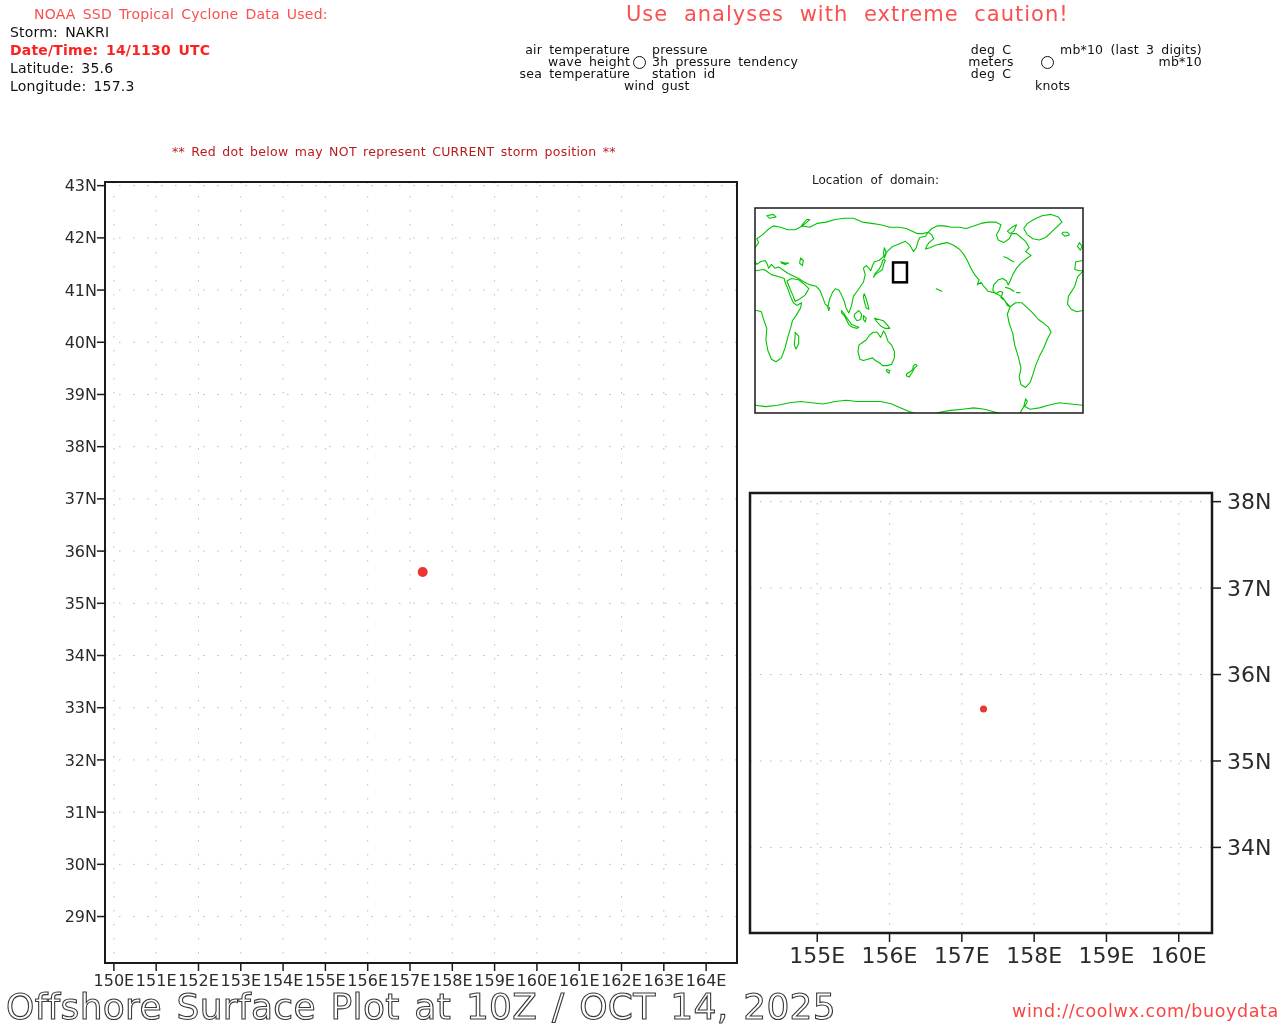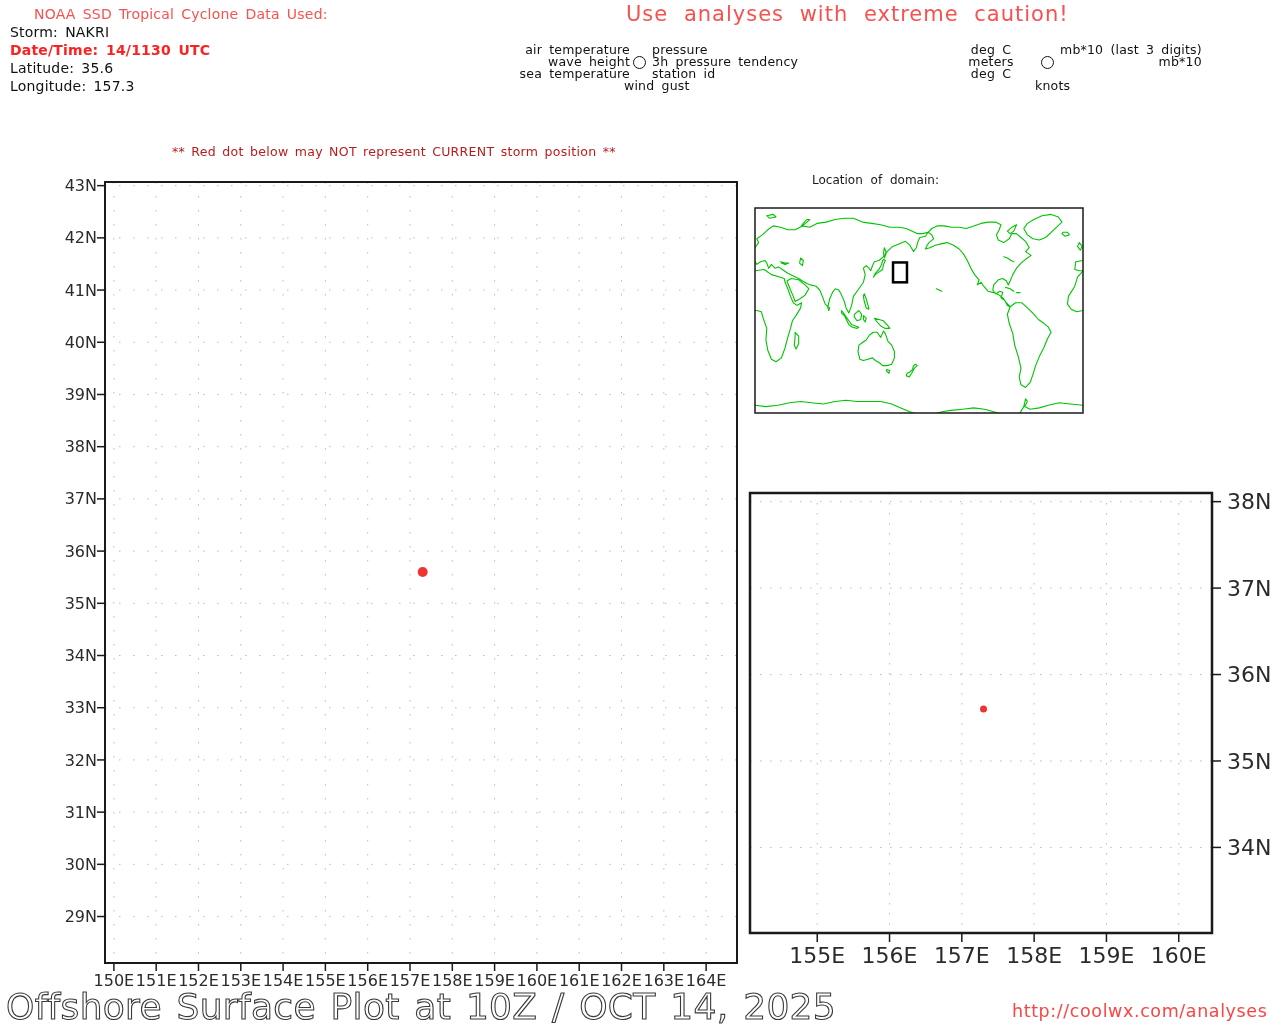--- a/index.html
+++ b/index.html
@@ -260,13 +260,13 @@
         <path d="M1016.5 292.6L1020.1 292.6" class="coast"></path>
         <path d="M936.3 288.7L939.0 290.0L941.8 291.3" class="coast"></path>
         <path d="M755.0 405.3L765.9 406.6L777.8 405.3L789.6 402.8L800.6 401.5L811.5 402.8L823.3 404.0L835.2 401.5L846.1 400.2L857.0 401.5L868.9 401.5L880.7 401.5L891.7 404.0L900.8 407.9L909.9 411.7L917.2 414.3L933.6 414.3L941.8 411.7L950.9 410.4L962.7 409.2L973.7 407.9L984.6 409.2L993.7 411.7L1002.8 414.3L1019.2 414.3L1023.8 406.6L1025.6 398.9L1027.4 401.5L1024.7 406.6L1030.2 409.2L1039.3 407.9L1048.4 405.3L1059.3 402.8L1070.2 404.0L1083.0 405.3" class="coast"></path>
         <rect x="893.0333333333333" y="262.453125" width="13.940000000000055" height="19.859375" class="dombox"></rect>
       </g>
       <rect x="755" y="208" width="328" height="205" class="frame" stroke-width="1.5"></rect>
     </g>
   </svg>
 
 <div class="abs big-title">Offshore Surface Plot at 10Z / OCT 14, 2025</div>
-<div class="abs url">http://coolwx.com/analyses</div>
+<div class="abs url">wind://coolwx.com/buoydata</div>
 
 </body></html>

